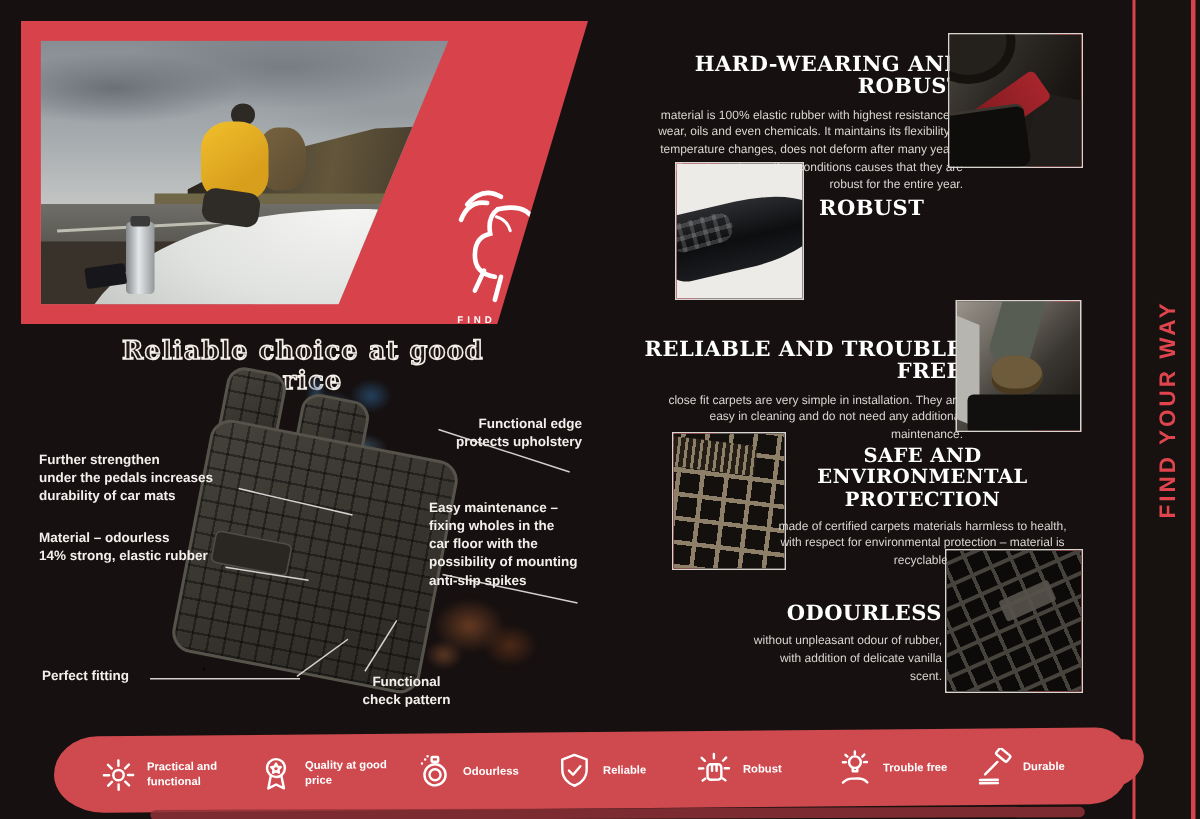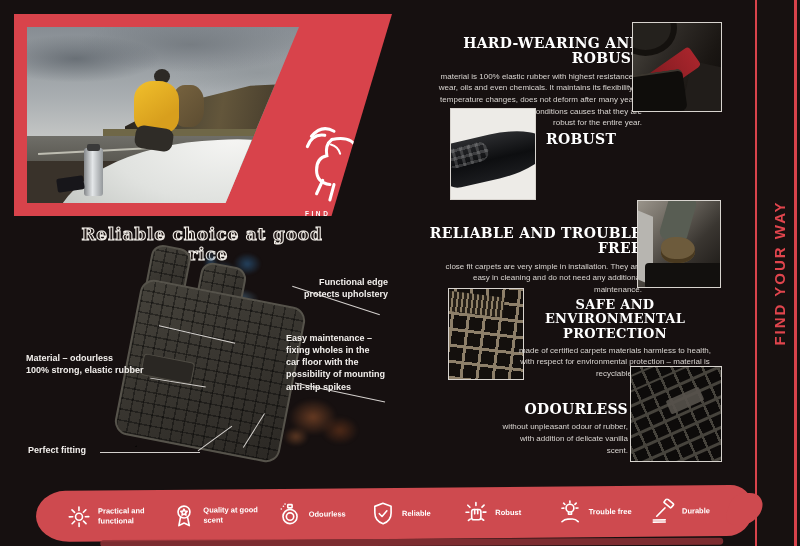--- a/index.html
+++ b/index.html
@@ -248,30 +248,35 @@
     <div class="mat-rot">
       <div class="mat-tab1 rubber"></div>
       <div class="mat-tab2 rubber"></div>
       <div class="mat-body rubber">
         <div class="mat-plaque"></div>
       </div>
     </div>
   </div>
   <div class="dust-brown"></div>
 
+  <div class="callout co-1">Further strengthen
+under the pedals increases
+durability of car mats</div>
   <div class="callout co-2">Material – odourless
-100% strong, elastic rubber</div>
+14% strong, elastic rubber</div>
   <div class="callout co-3">Perfect fitting</div>
   <div class="callout co-4">Functional edge
 protects upholstery</div>
   <div class="callout co-5">Easy maintenance –
 fixing wholes in the
 car floor with the
 possibility of mounting
 anti-slip spikes</div>
+  <div class="callout co-6">Functional
+check pattern</div>
   <div class="cline ln-1"></div>
   <div class="cline ln-2"></div>
   <div class="cline ln-3a"></div>
   <div class="cline ln-3b"></div>
   <div class="cline ln-4"></div>
   <div class="cline ln-5"></div>
   <div class="cline ln-6"></div>
 
   <div class="feature f-1">
     <div class="feature-title">HARD-WEARING AND ROBUST</div>
@@ -345,21 +350,21 @@
           <path d="M12 3v3.2M12 17.8V21M3 12h3.2M17.8 12H21M5.6 5.6l2.3 2.3M16.1 16.1l2.3 2.3M18.4 5.6l-2.3 2.3M7.9 16.1l-2.3 2.3"></path>
         </svg>
         <span class="badge-label">Practical and functional</span>
       </div>
       <div class="badge">
         <svg viewBox="0 0 24 24" fill="none" stroke="#fff" stroke-width="1.5" stroke-linecap="round" stroke-linejoin="round">
           <circle cx="12" cy="8.5" r="5.5"></circle>
           <path d="M12 5.8l.9 1.8 2 .3-1.4 1.4.3 2L12 10.4l-1.8.9.3-2-1.4-1.4 2-.3z"></path>
           <path d="M8.8 13 7.2 21l4.8-2.4L16.8 21 15.2 13"></path>
         </svg>
-        <span class="badge-label">Quality at good scent</span>
+        <span class="badge-label">Quality at good price</span>
       </div>
       <div class="badge b-short">
         <svg viewBox="0 0 24 24" fill="none" stroke="#fff" stroke-width="1.5" stroke-linecap="round">
           <rect x="10" y="2.5" width="4" height="3" rx="0.5"></rect>
           <circle cx="12" cy="13.5" r="6.5"></circle>
           <circle cx="12" cy="13.5" r="3.4"></circle>
           <path d="M6 4h.01M4 6.5h.01M7.5 2h.01"></path>
         </svg>
         <span class="badge-label">Odourless</span>
       </div>

